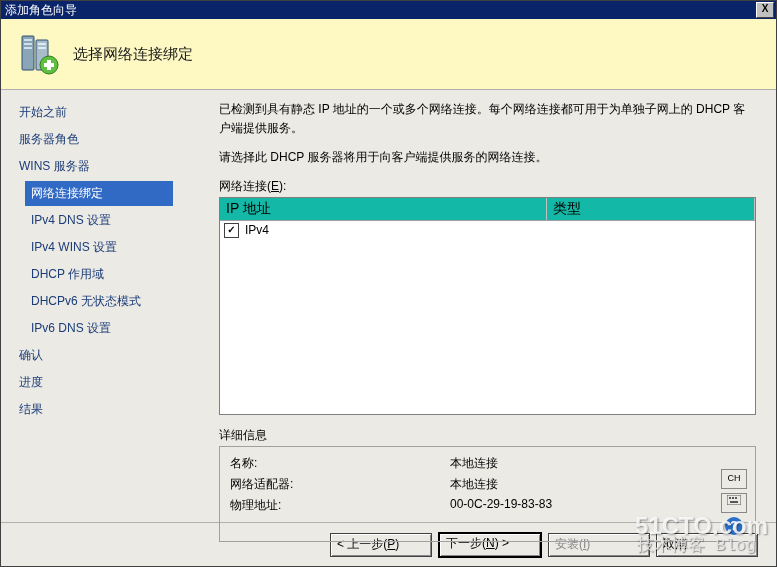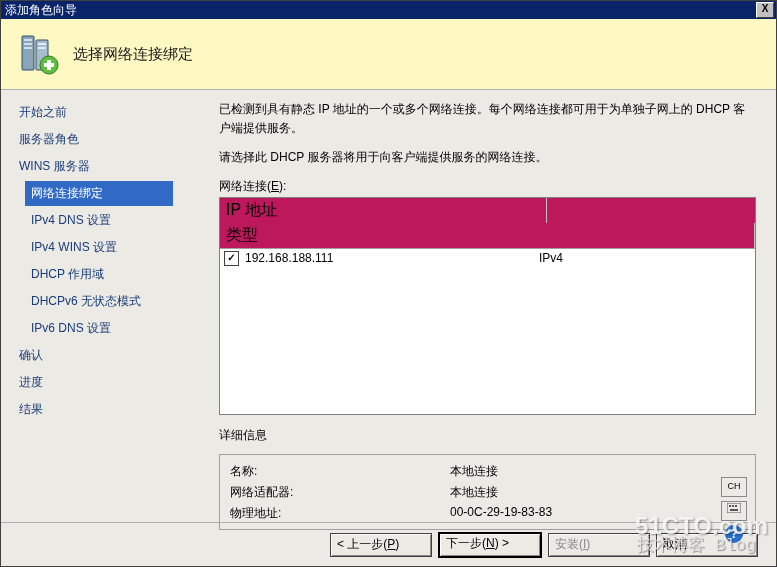--- a/index.html
+++ b/index.html
@@ -100,24 +100,23 @@
   .label-row { margin-bottom: 2px; }
   .label-row .shortcut { text-decoration: underline; }
   .listbox {
     border: 1px solid #7f7f7f;
     background: #fff;
     height: 218px;
     box-sizing: border-box;
   }
   .listbox .cols {
     display: flex;
-    background: #be185d;
+    background: #14b8a6;
     border-bottom: 1px solid #a0a0a0;
-    font-size: 16px;
-    flex-direction: column;
+    font-size: 14px;
   }
   .listbox .col {
     padding: 2px 6px;
     border-right: 1px solid #c0c0c0;
   }
   .listbox .col1 { width: 314px; }
   .listbox .col2 { flex: 1; }
   .listbox .rows { height: 196px; overflow: auto; }
   .listbox .row {
     display: flex;
@@ -136,22 +135,22 @@
     font-size: 10px;
     font-weight: bold;
     line-height: 10px;
   }
   .listbox .ip { width: 294px; }
   .listbox .typ { flex: 1; }
   .details-label { margin-top: 12px; }
   .details-box {
     border: 1px solid #a0a0a0;
     padding: 8px 10px;
-    margin-top: 10px;
-    height: 76px;
+    margin-top: 2px;
+    height: 96px;
     box-sizing: border-box;
     position: relative;
   }
   .details-row { display: flex; margin-bottom: 4px; }
   .details-row .k { width: 220px; }
   .details-row .v { flex: 1; }
   .details-icons {
     position: absolute;
     right: 8px;
     top: 22px;
@@ -277,21 +276,20 @@
       </div>
 
       <div class="listbox">
         <div class="cols">
           <div class="col col1">IP 地址</div>
           <div class="col col2">类型</div>
         </div>
         <div class="rows" id="list-rows">
             <div class="row">
               <span class="chk">✓</span>
-              <span class="ip">192.168.188.111</span>
               <span class="typ">IPv4</span>
             </div>
           </div>
       </div>
 
       <div class="details-label">详细信息</div>
       <div class="details-box">
         <div id="details-rows">
             <div class="details-row">
               <div class="k">名称:</div>

